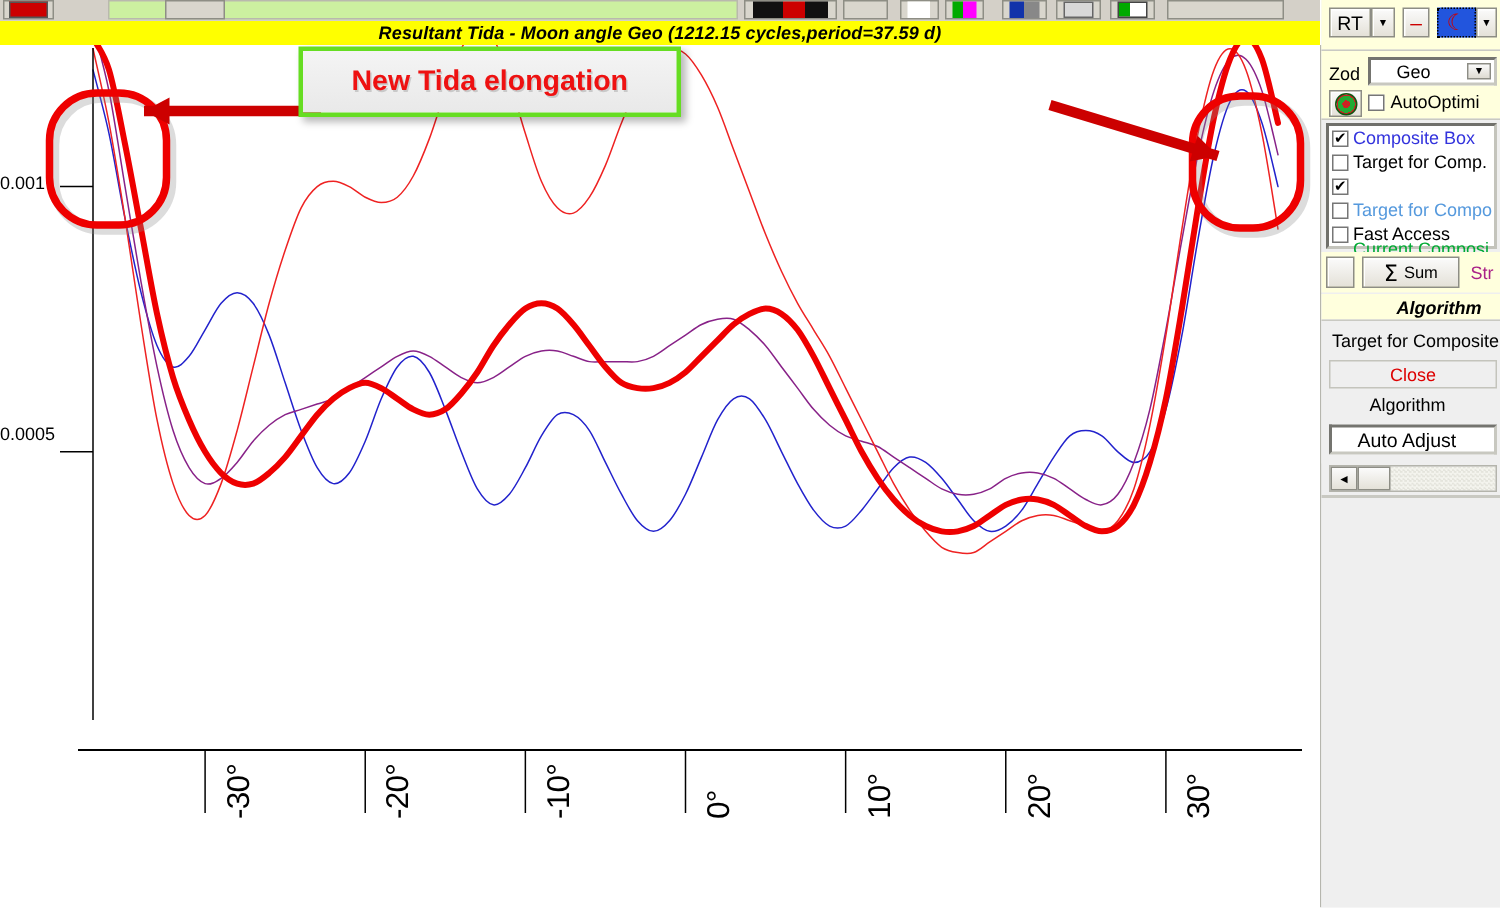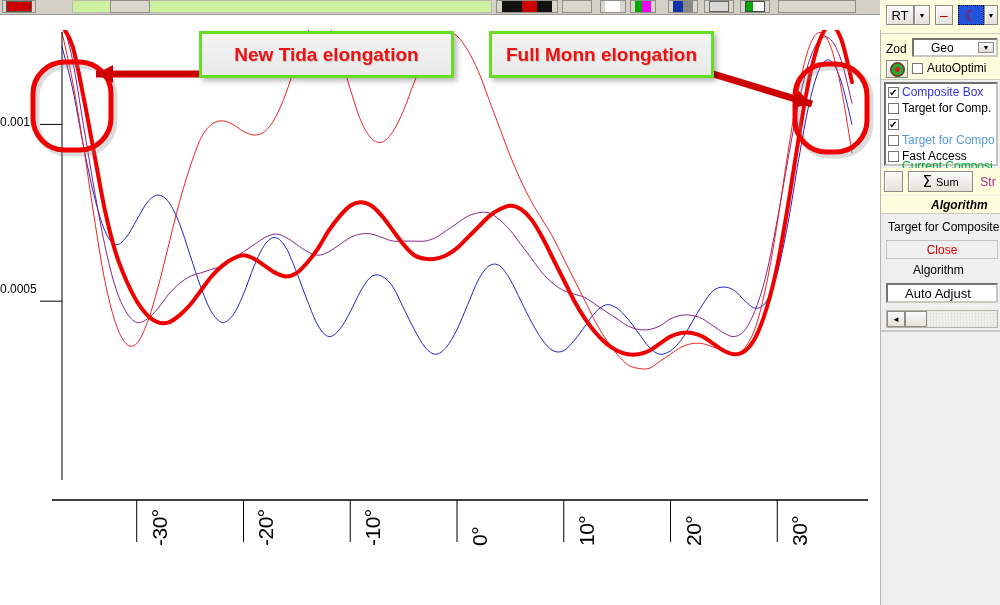--- a/index.html
+++ b/index.html
@@ -88,20 +88,23 @@
     <div class="tb-sw" style="left:635px;width:16px;background:linear-gradient(to right,#00aa00 0 45%,#ff00ff 45% 100%);border:none;"></div>
     <div class="tb-btn" style="left:668px;width:30px;"></div>
     <div class="tb-sw" style="left:673px;width:20px;background:linear-gradient(to right,#1133aa 0 50%,#888 50% 100%);border:none;"></div>
     <div class="tb-btn" style="left:704px;width:30px;"></div>
     <div class="tb-sw" style="left:709px;width:20px;background:#d8d8d8;border:1px solid #666;"></div>
     <div class="tb-btn" style="left:740px;width:30px;"></div>
     <div class="tb-sw" style="left:745px;width:20px;background:linear-gradient(to right,#0a0 0 40%,#fff 40% 100%);border:1px solid #444;"></div>
     <div class="tb-btn" style="left:778px;width:78px;"></div>
   </div>
 
+  <div class="titlebar">
+    <span>Resultant Tida - Moon angle Geo  (1212.15 cycles,period=37.59 d)</span>
+  </div>
 
   <div class="plot">
     <svg class="plot-svg" id="chart-svg" width="880" height="575">
         <defs>
           <clipPath id="pclip">
             <rect x="48" y="-2" width="818" height="452"></rect>
           </clipPath>
         </defs>
         <g clip-path="url(#pclip)">
           <path d="M62.00,16.61C63.78,23.68 69.12,42.54 72.68,59.04C76.23,75.54 79.79,97.94 83.35,115.62C86.91,133.30 90.47,150.98 94.03,165.12C97.59,179.26 101.14,192.23 104.70,200.48C108.26,208.73 111.82,213.45 115.38,214.62C118.94,215.80 122.50,211.68 126.05,207.55C129.61,203.43 133.17,195.77 136.73,189.87C140.29,183.98 143.85,176.32 147.41,172.19C150.96,168.07 154.52,165.12 158.08,165.12C161.64,165.12 165.20,167.48 168.76,172.19C172.32,176.91 175.87,184.57 179.43,193.41C182.99,202.25 186.55,214.62 190.11,225.23C193.67,235.84 197.23,247.63 200.78,257.06C204.34,266.49 207.90,275.91 211.46,281.81C215.02,287.70 218.58,291.83 222.14,292.42C225.69,293.01 229.25,290.06 232.81,285.34C236.37,280.63 239.93,272.38 243.49,264.13C247.05,255.88 250.60,244.09 254.16,235.84C257.72,227.59 261.28,219.34 264.84,214.62C268.40,209.91 271.95,206.96 275.51,207.55C279.07,208.14 282.63,212.27 286.19,218.16C289.75,224.05 293.31,234.07 296.86,242.91C300.42,251.75 303.98,262.36 307.54,271.20C311.10,280.04 314.66,290.06 318.22,295.95C321.77,301.85 325.33,305.97 328.89,306.56C332.45,307.15 336.01,303.61 339.57,299.49C343.13,295.36 346.68,288.29 350.24,281.81C353.80,275.33 357.36,266.49 360.92,260.59C364.48,254.70 368.04,248.81 371.59,246.45C375.15,244.09 378.71,244.68 382.27,246.45C385.83,248.22 389.39,251.75 392.95,257.06C396.50,262.36 400.06,271.20 403.62,278.27C407.18,285.34 410.74,293.01 414.30,299.49C417.86,305.97 421.41,313.04 424.97,317.17C428.53,321.29 432.09,324.24 435.65,324.24C439.21,324.24 442.77,321.29 446.32,317.17C449.88,313.04 453.44,306.56 457.00,299.49C460.56,292.42 464.12,282.99 467.68,274.74C471.23,266.49 474.79,256.47 478.35,249.98C481.91,243.50 485.47,238.20 489.03,235.84C492.59,233.48 496.14,233.48 499.70,235.84C503.26,238.20 506.82,244.09 510.38,249.98C513.94,255.88 517.50,264.13 521.05,271.20C524.61,278.27 528.17,285.93 531.73,292.42C535.29,298.90 538.85,305.38 542.41,310.10C545.96,314.81 549.52,318.94 553.08,320.70C556.64,322.47 560.20,322.47 563.76,320.70C567.32,318.94 570.87,314.22 574.43,310.10C577.99,305.97 581.55,300.67 585.11,295.95C588.67,291.24 592.23,285.34 595.78,281.81C599.34,278.27 602.90,275.33 606.46,274.74C610.02,274.15 613.58,275.91 617.14,278.27C620.69,280.63 624.25,284.75 627.81,288.88C631.37,293.01 634.93,298.31 638.49,303.02C642.05,307.74 645.60,313.63 649.16,317.17C652.72,320.70 656.28,323.65 659.84,324.24C663.40,324.83 666.95,323.06 670.51,320.70C674.07,318.35 677.63,314.81 681.19,310.10C684.75,305.38 688.31,298.31 691.86,292.42C695.42,286.52 698.98,280.04 702.54,274.74C706.10,269.43 709.66,263.54 713.22,260.59C716.77,257.65 720.33,257.06 723.89,257.06C727.45,257.06 731.01,258.23 734.57,260.59C738.13,262.95 741.68,268.25 745.24,271.20C748.80,274.15 752.36,278.27 755.92,278.27C759.48,278.27 763.04,277.09 766.59,271.20C770.15,265.31 773.71,255.88 777.27,242.91C780.83,229.95 784.39,212.27 787.95,193.41C791.50,174.55 795.06,149.80 798.62,129.76C802.18,109.72 805.74,88.51 809.30,73.18C812.86,57.86 816.41,44.90 819.97,37.82C823.53,30.75 827.09,28.39 830.65,30.75C834.21,33.11 837.77,41.36 841.32,51.97C844.88,62.58 850.22,87.33 852.00,94.40" fill="none" stroke="#2222cc" stroke-width="1" stroke-linecap="round" stroke-linejoin="round"></path>
@@ -169,23 +172,20 @@
         <div class="xlab" style="left: 468px; top: 516px;">0°</div>
         <div class="xlab" style="left: 574.757px; top: 516px;">10°</div>
         <div class="xlab" style="left: 681.514px; top: 516px;">20°</div>
         <div class="xlab" style="left: 788.27px; top: 516px;">30°</div>
       </div>
   </div>
 
   <div class="callout" style="left:199px;top:31px;width:249px;height:41px;">
     <span>New Tida elongation</span>
   </div>
-  <div class="callout" style="left:489px;top:31px;width:219px;height:41px;">
-    <span>Full Monn elongation</span>
-  </div>
 
   <div class="panel">
 
     <div class="pnl-rowbg" style="top:0;height:33px;"></div>
 
     <div class="btn" style="position:absolute;left:5px;top:5px;width:28px;height:20px;font-size:13px;">RT</div>
     <div class="btn" style="position:absolute;left:33px;top:5px;width:16px;height:20px;font-size:7px;">▼</div>
     <div class="btn" style="position:absolute;left:54px;top:5px;width:18px;height:20px;color:#cc0000;font-size:14px;">–</div>
 
     <div style="position:absolute;left:77px;top:5px;width:26px;height:20px;background:#2255dd;

